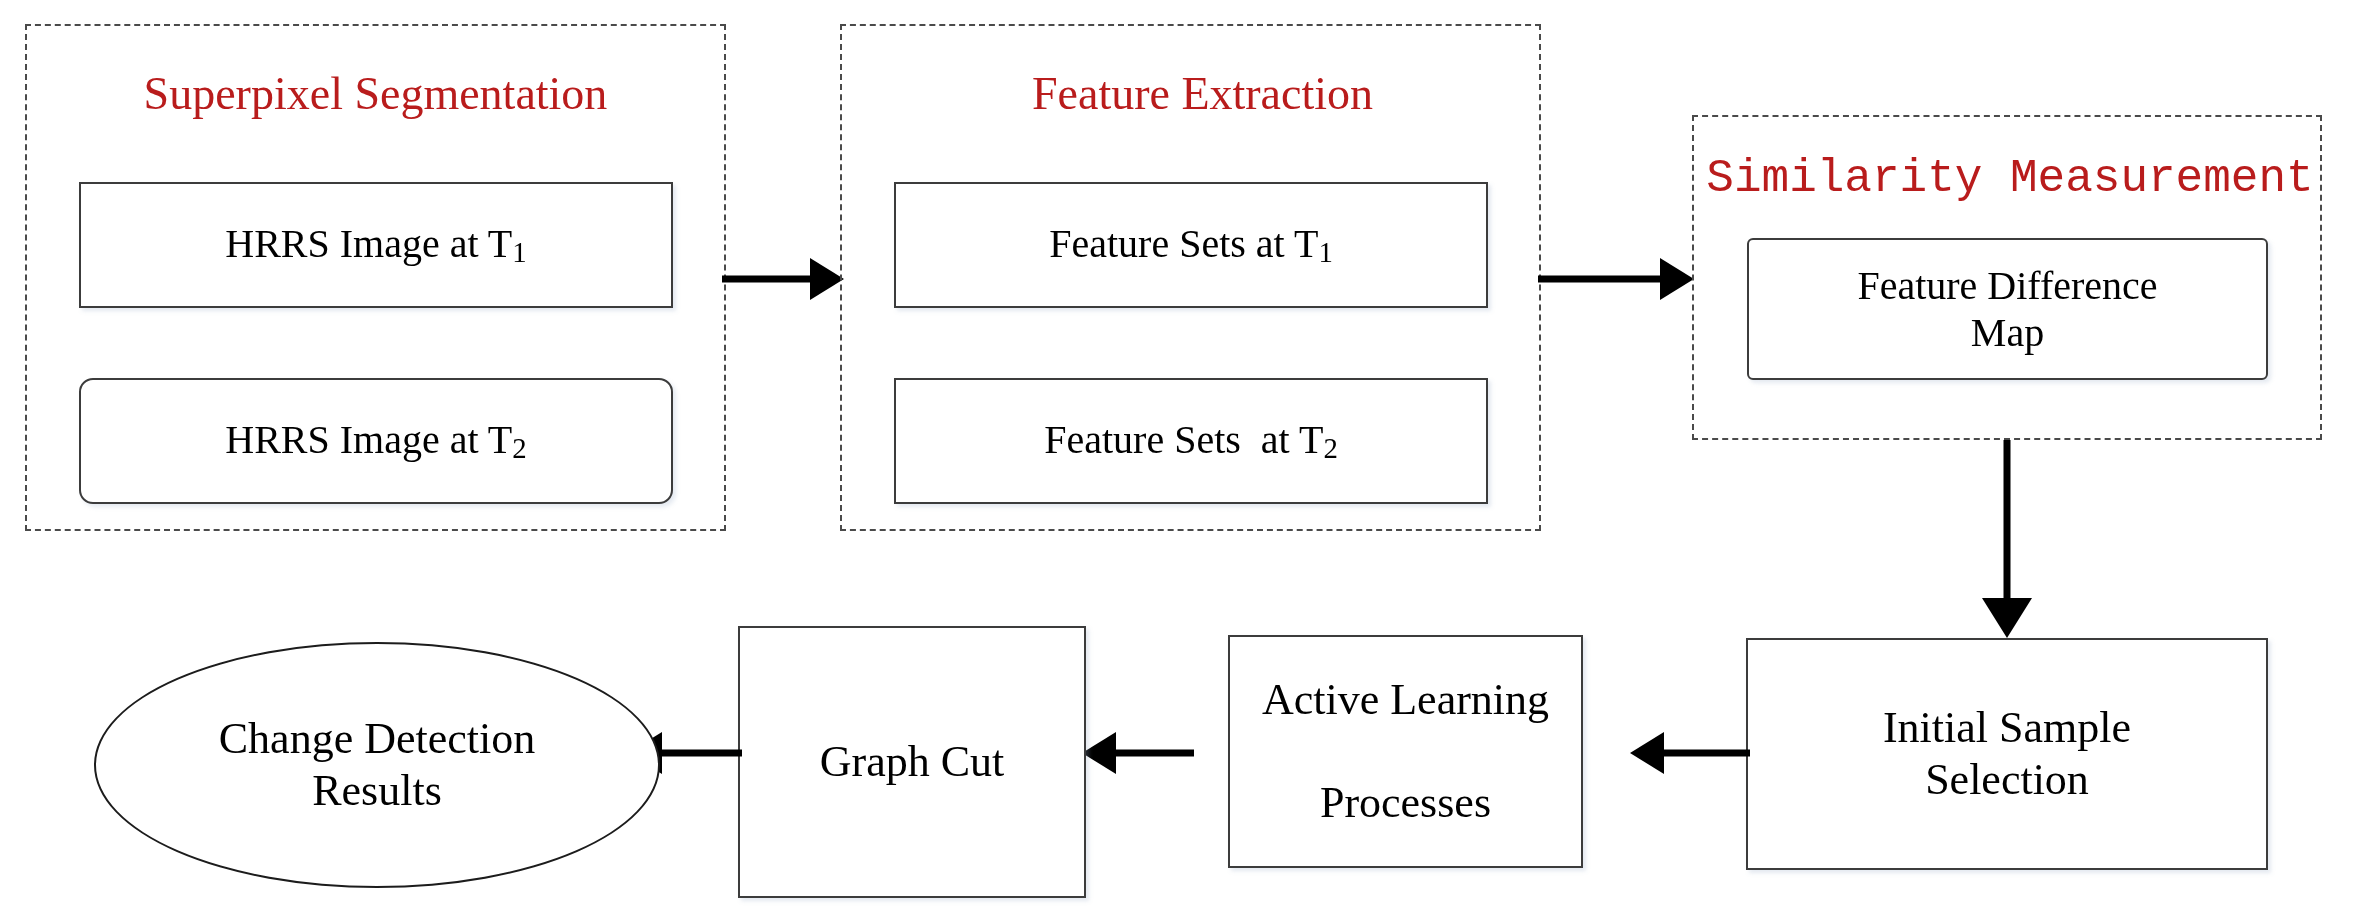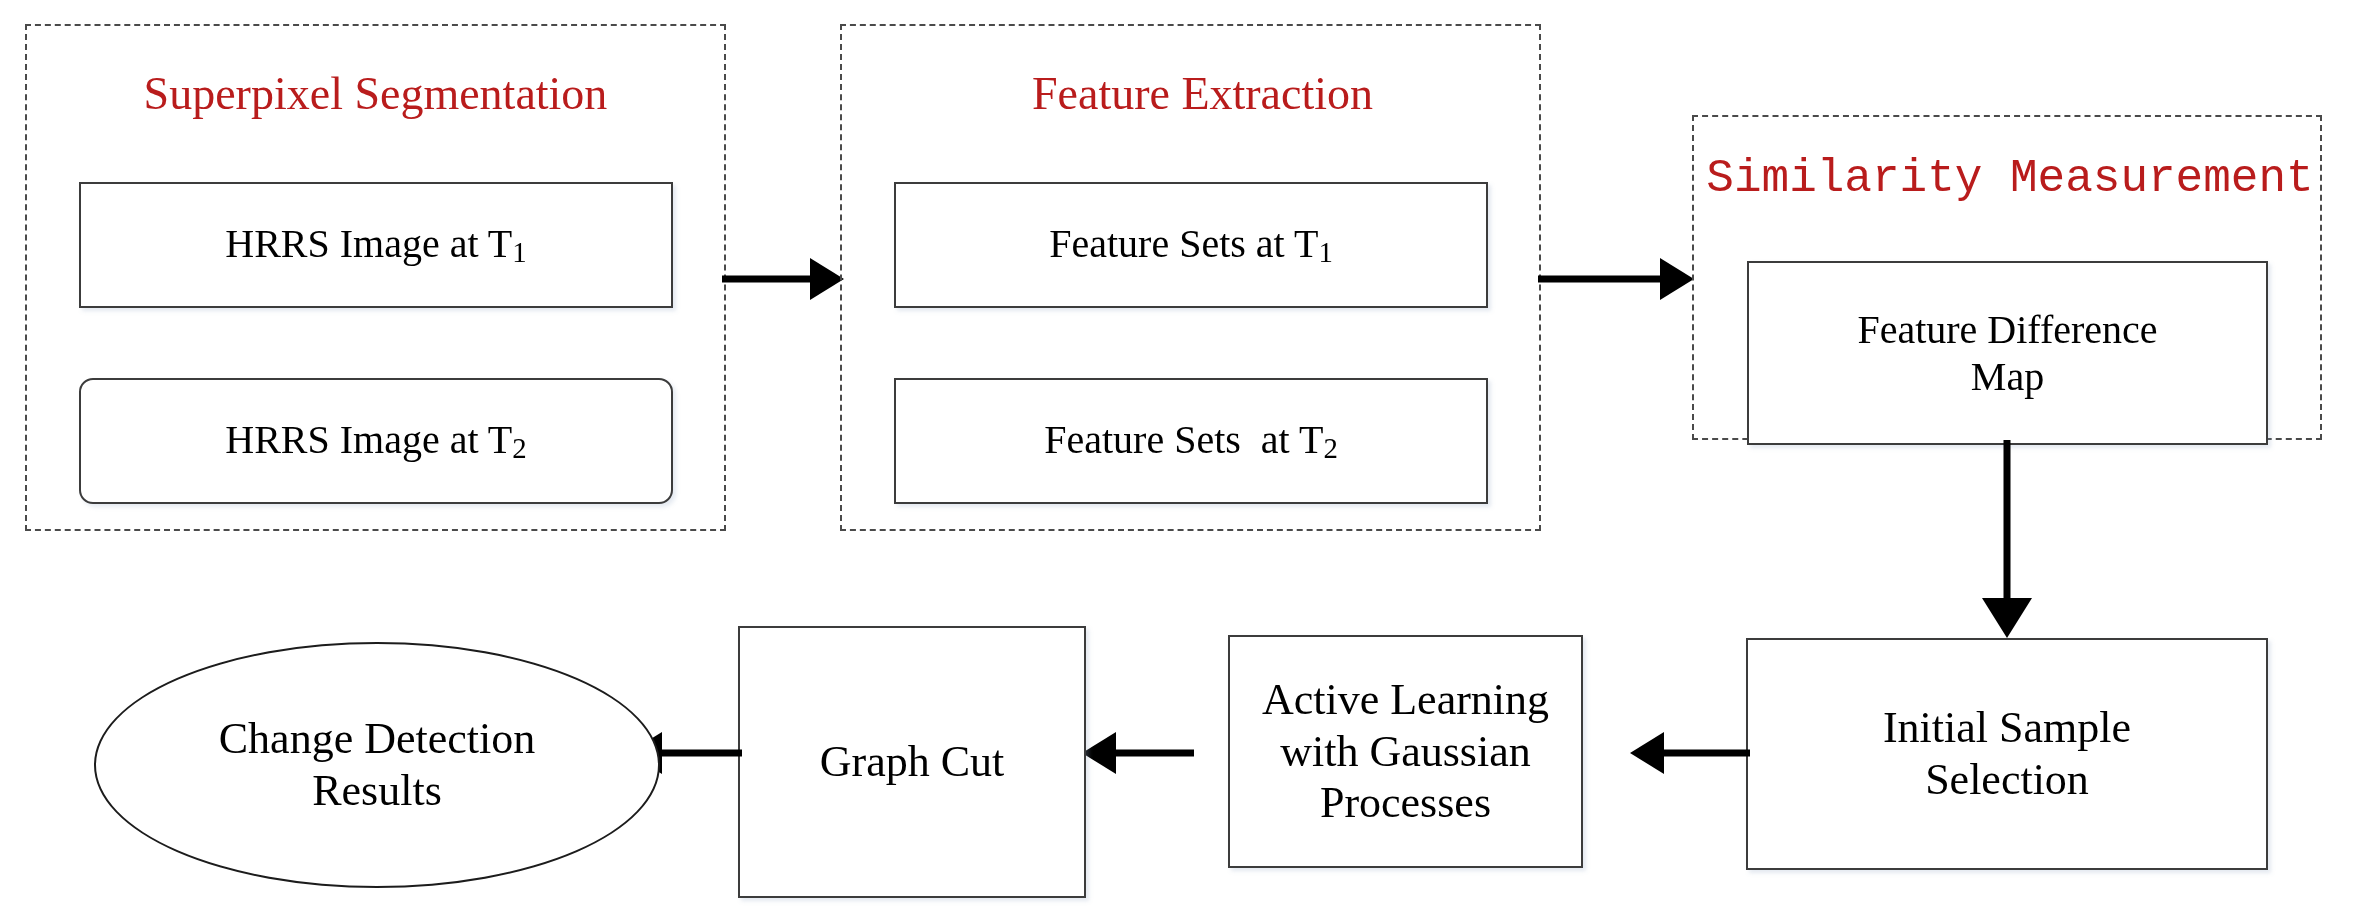--- a/index.html
+++ b/index.html
@@ -150,21 +150,21 @@
   </div>
 
   <div class="arrow-h" style="left:1538px; top:258px; width:160px; height:42px;">
     <div class="shaft" style="left:0; width:126px;"></div>
     <div class="head-right" style="left:122px;"></div>
   </div>
 
   <div class="group-box" style="left:1692px; top:115px; width:630px; height:325px;"></div>
   <div class="group-title" style="left:1680px; top:155px; width:660px;font-family:Liberation Mono, monospace;">Similarity Measurement</div>
 
-  <div class="node-box" style="left:1747px; top:261px; width:521px; height:184px;">
+  <div class="node-box" style="left:1747px; top:238px; width:521px; height:142px;border-radius:6px;">
     <span class="node-label">
       <span>Feature Difference</span><br>
       <span>Map</span>
     </span>
   </div>
 
   <div class="arrow-v" style="left:1982px; top:440px; width:50px; height:200px;">
     <div class="shaft" style="top:0; height:165px;"></div>
     <div class="head-down" style="top:158px;"></div>
   </div>
@@ -177,21 +177,21 @@
   </div>
 
   <div class="arrow-h" style="left:1630px; top:732px; width:120px; height:42px;">
     <div class="shaft" style="left:34px; width:86px;"></div>
     <div class="head-left" style="left:0;"></div>
   </div>
 
   <div class="node-box" style="left:1190px; top:635px; width:355px; height:233px;margin-left:38px;">
     <span class="node-label big">
       <span>Active Learning</span><br>
-      <span>with Gaussian</span><br>
+      <br>
       <span>Processes</span>
     </span>
   </div>
 
   <div class="arrow-h" style="left:1082px; top:732px; width:112px; height:42px;">
     <div class="shaft" style="left:34px; width:78px;"></div>
     <div class="head-left" style="left:0;"></div>
   </div>
 
   <div class="node-box" style="left:738px; top:626px; width:348px; height:272px;">

